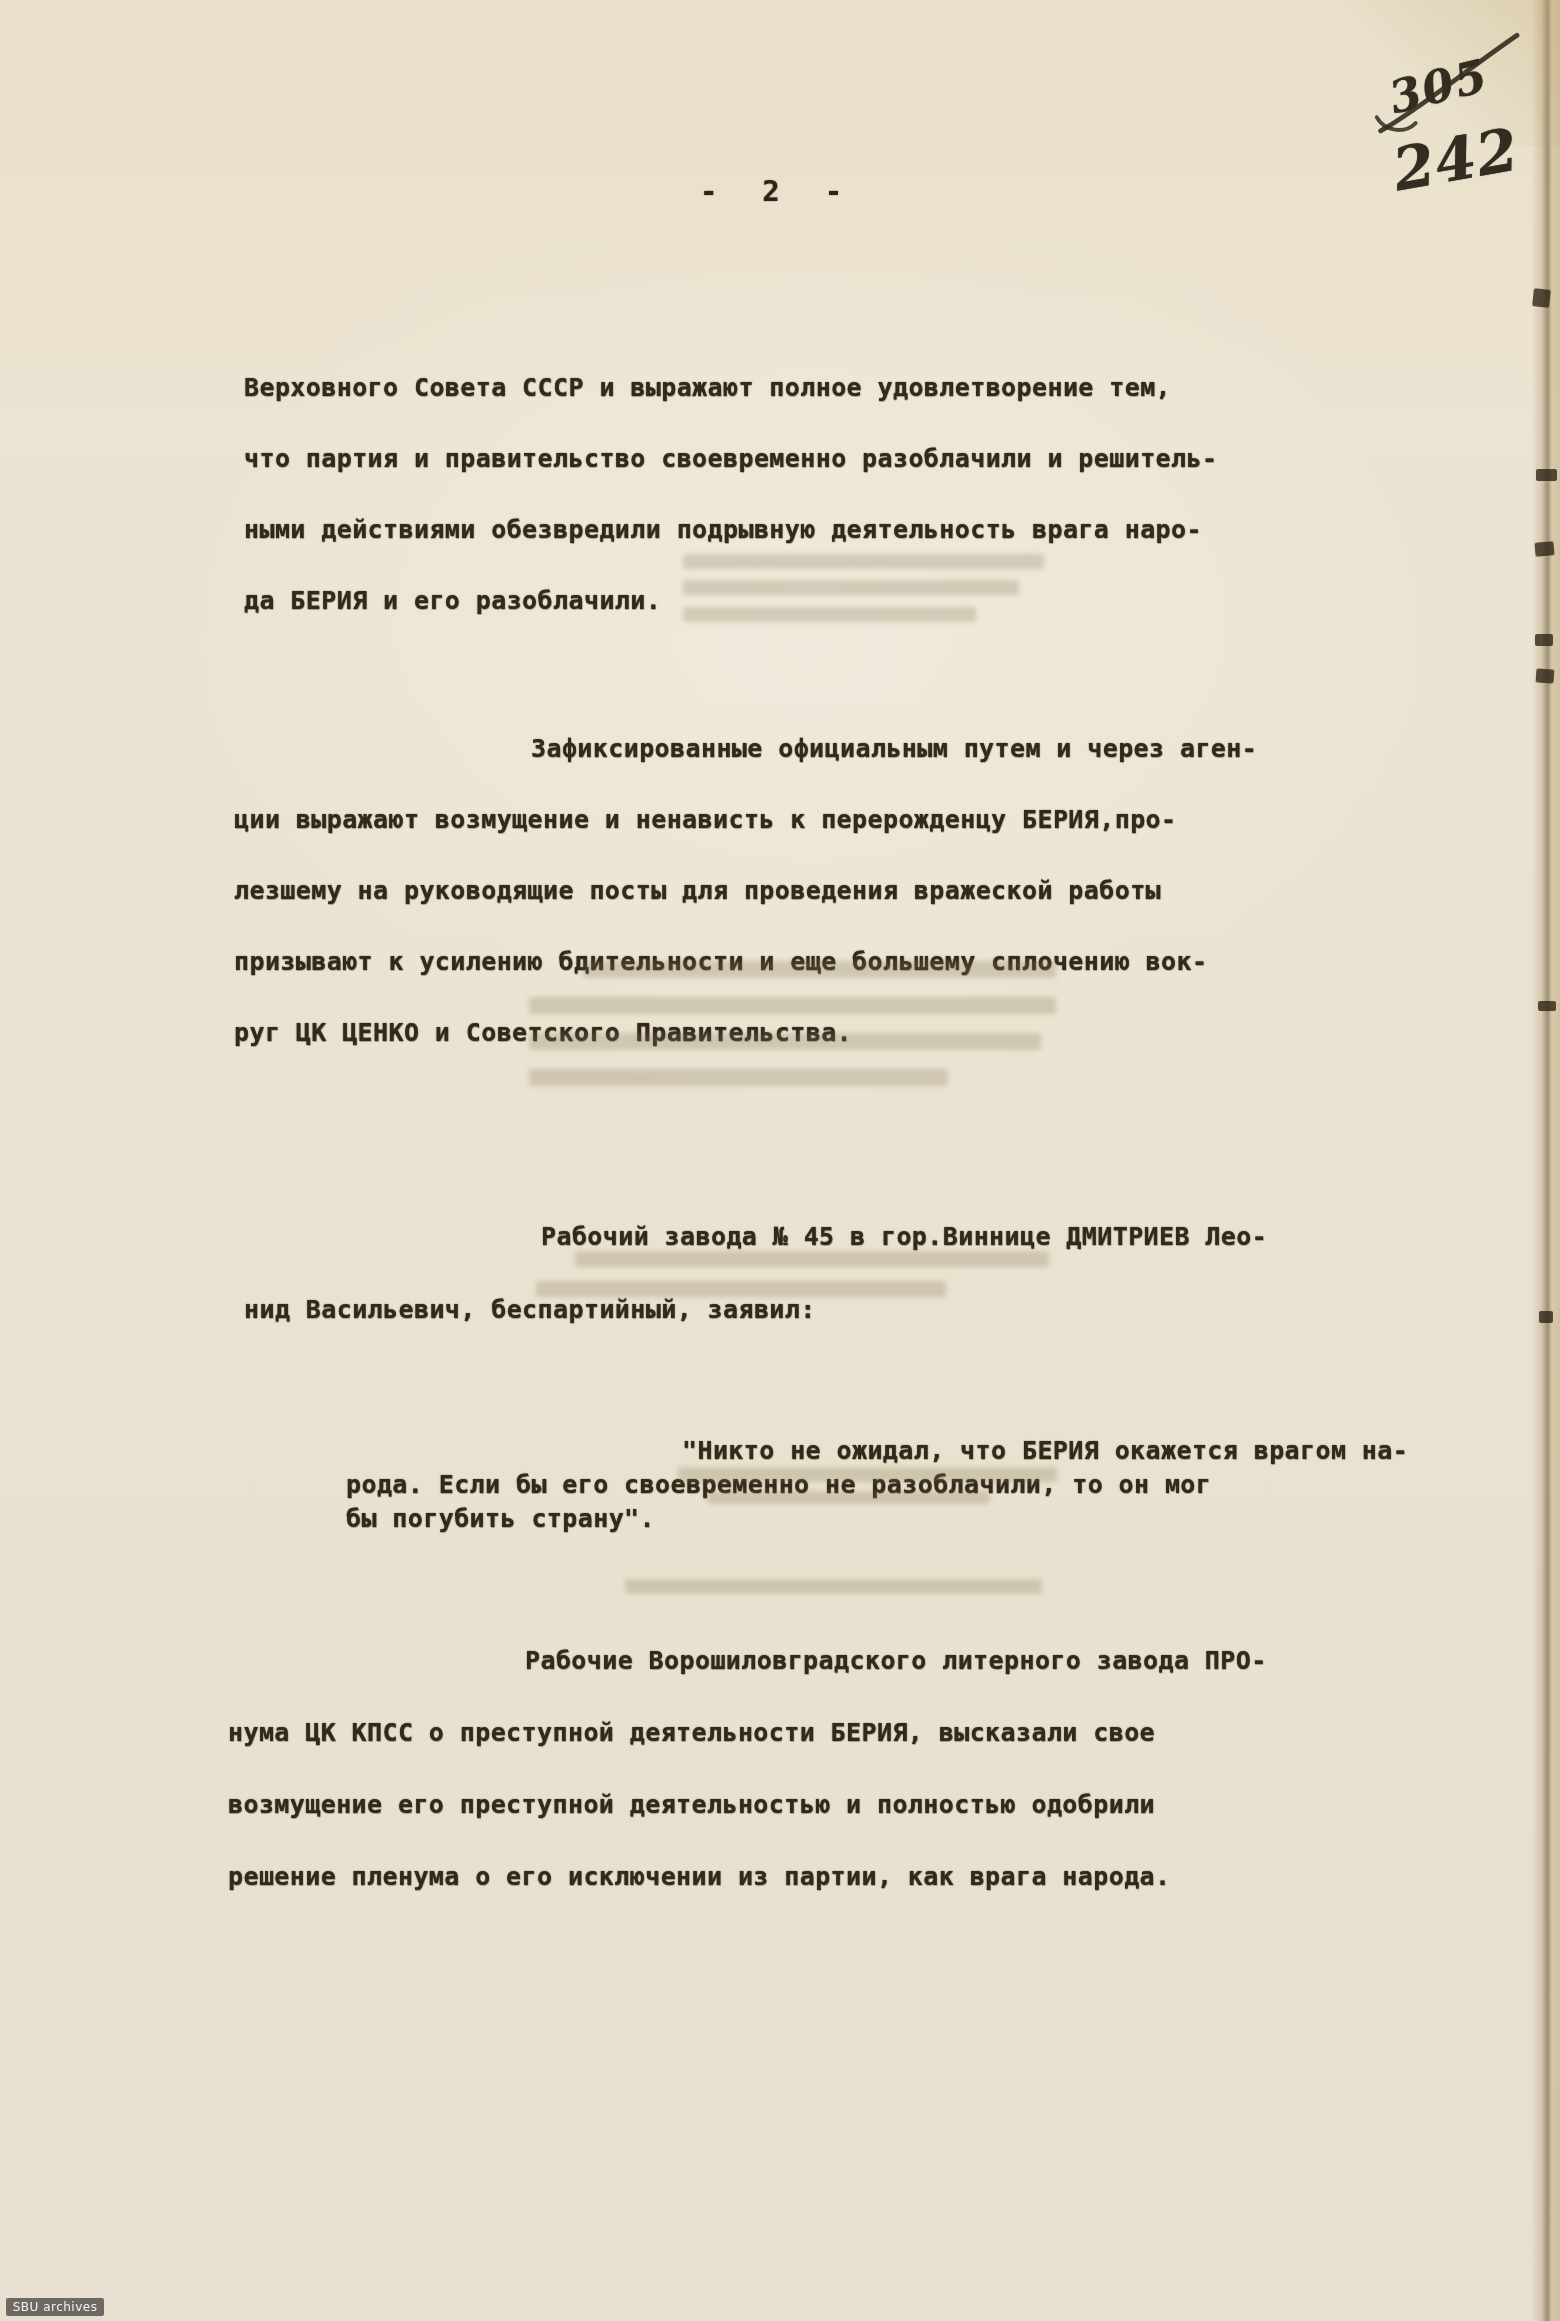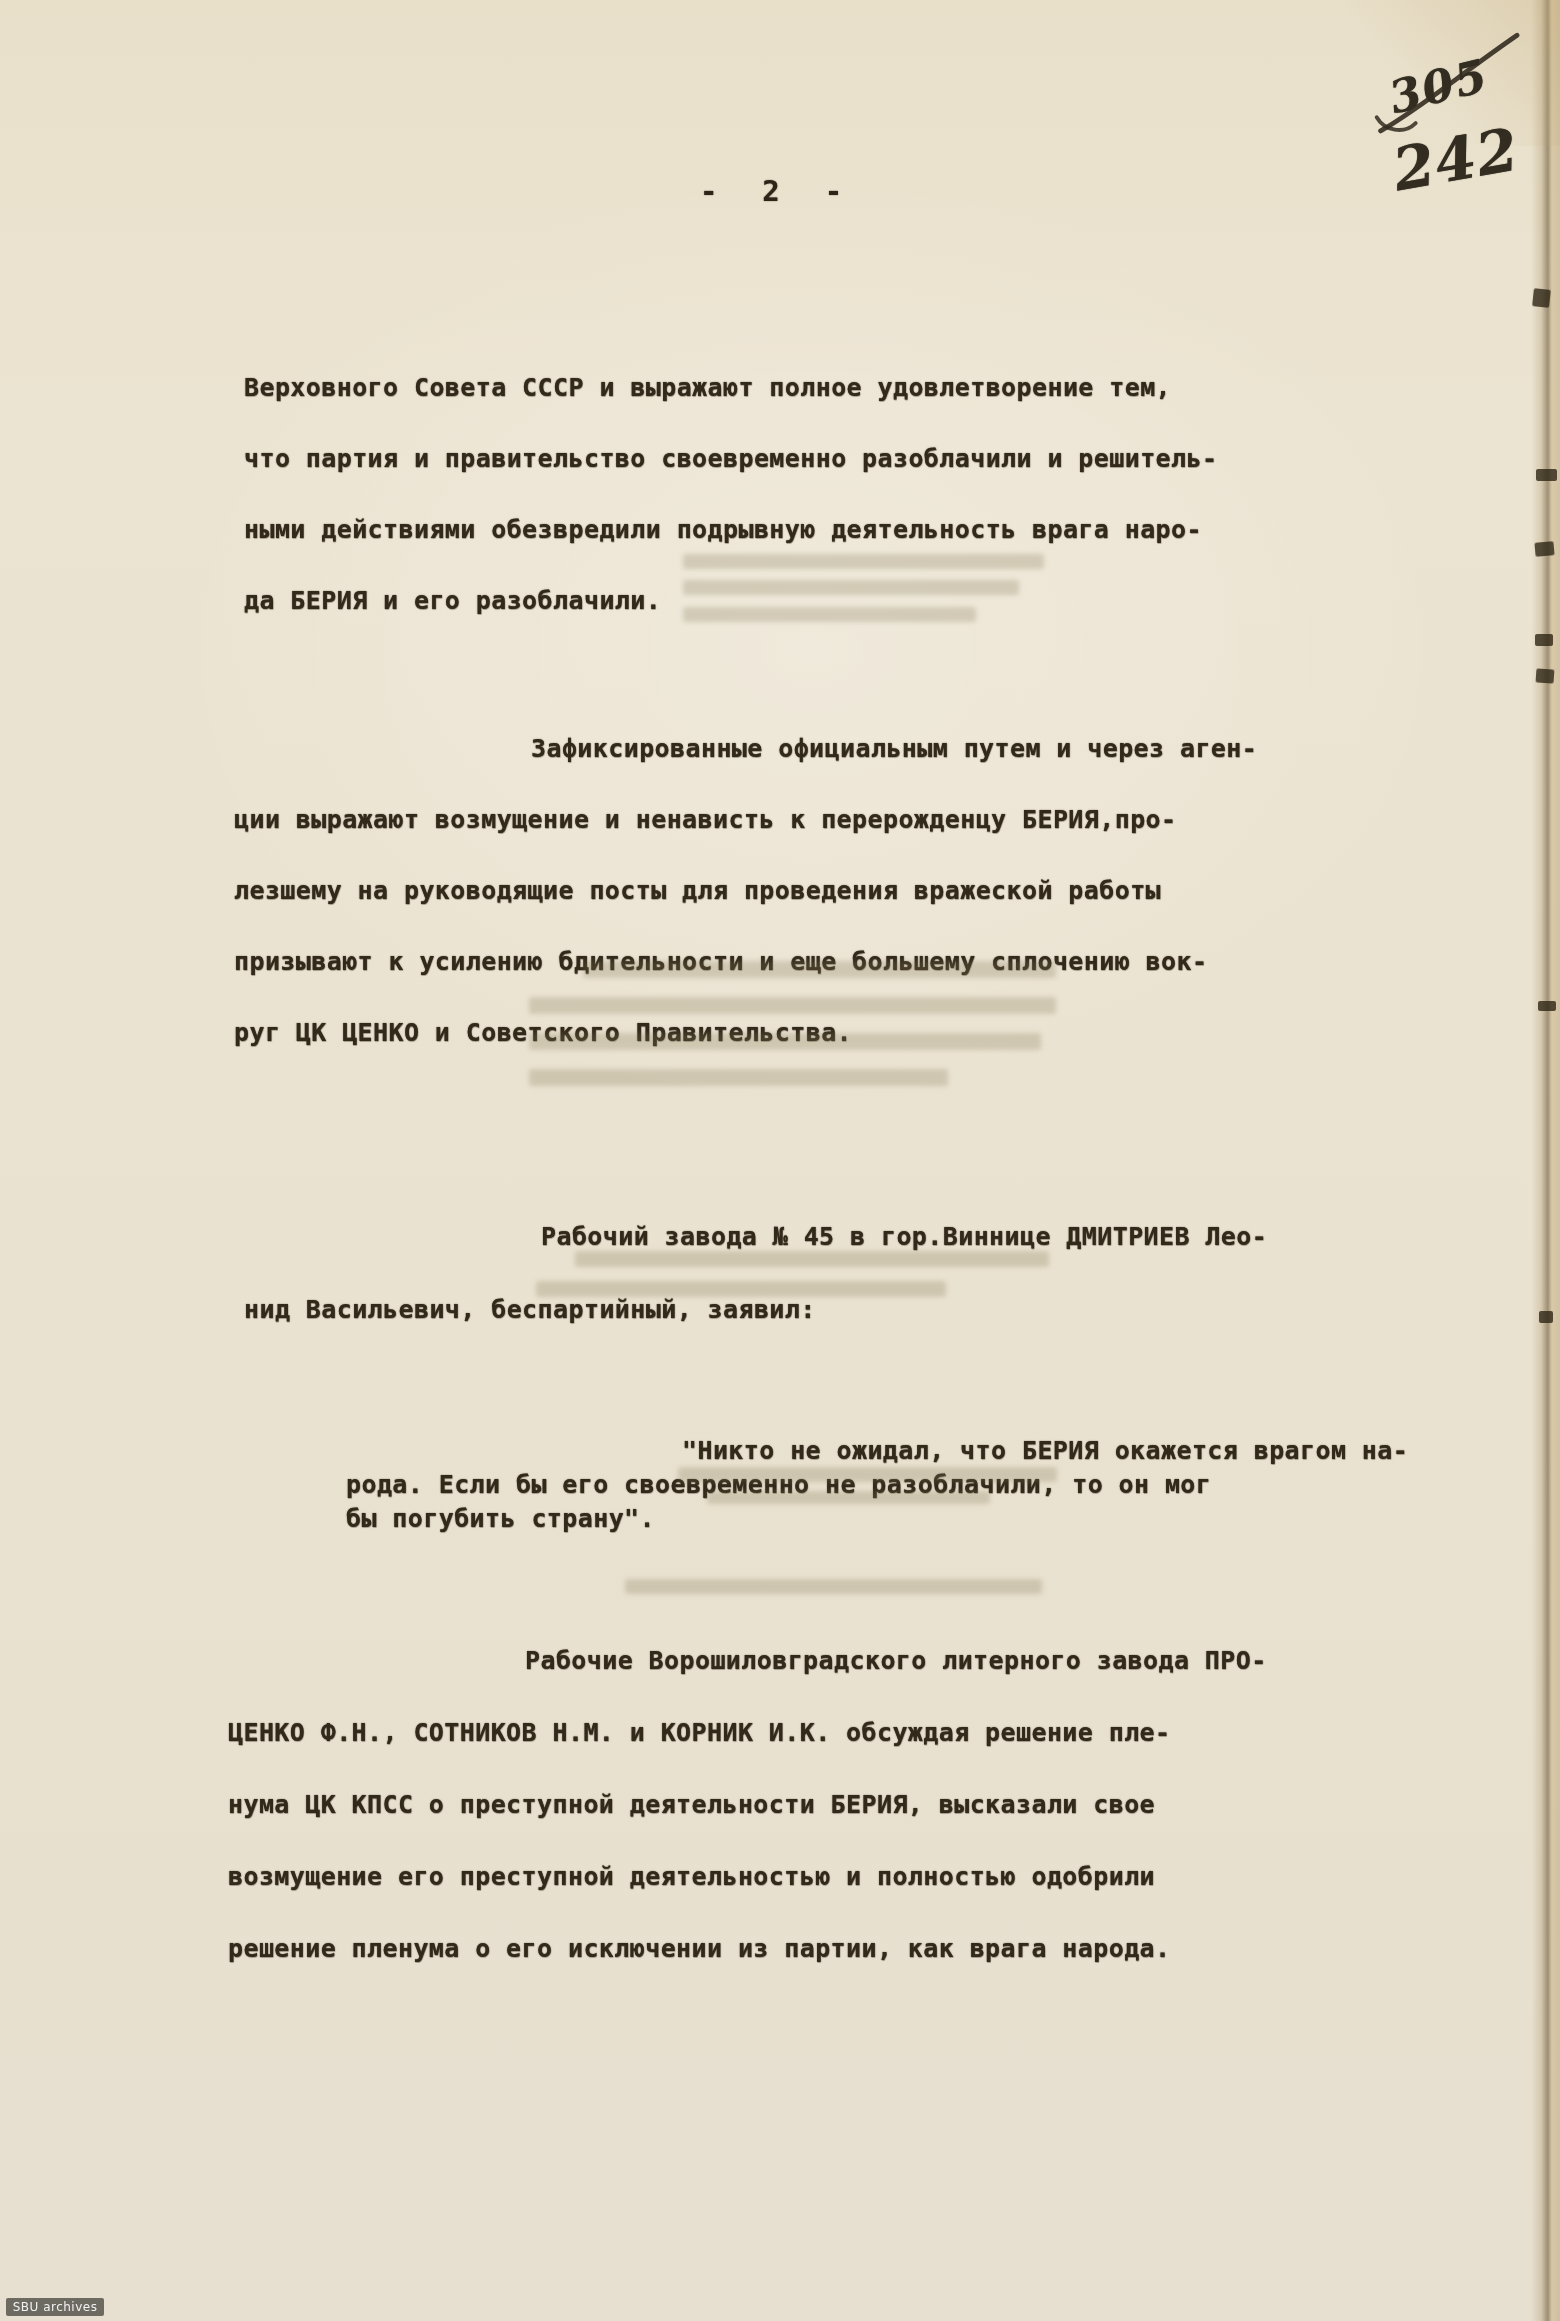--- a/index.html
+++ b/index.html
@@ -134,21 +134,20 @@
   </div>
 
   <div class="typed quote" style="top:1438px;left:346px;">
     <div class="line qindent">"Никто не ожидал, что БЕРИЯ окажется врагом на-</div>
     <div class="line">рода. Если бы его своевременно не разоблачили, то он мог</div>
     <div class="line">бы погубить страну".</div>
   </div>
 
   <div class="typed para4" style="top:1648px;left:228px;">
     <div class="line indent">Рабочие Ворошиловградского литерного завода ПРО-</div>
-    <div class="line">ЦЕНКО Ф.Н., СОТНИКОВ Н.М. и КОРНИК И.К. обсуждая решение пле-</div>
     <div class="line">нума ЦК КПСС о преступной деятельности БЕРИЯ, высказали свое</div>
     <div class="line">возмущение его преступной деятельностью и полностью одобрили</div>
     <div class="line">решение пленума о его исключении из партии, как врага народа.</div>
   </div>
 
   <div class="ghost" style="top:554px;left:683px;width:366px;height:78px;">
     <div class="gl" style="top:0;left:0;width:361px;height:14.6px;"></div>
     <div class="gl" style="top:26px;left:0;width:336px;height:14.6px;"></div>
     <div class="gl" style="top:53px;left:0;width:293px;height:14.6px;"></div>
   </div>

